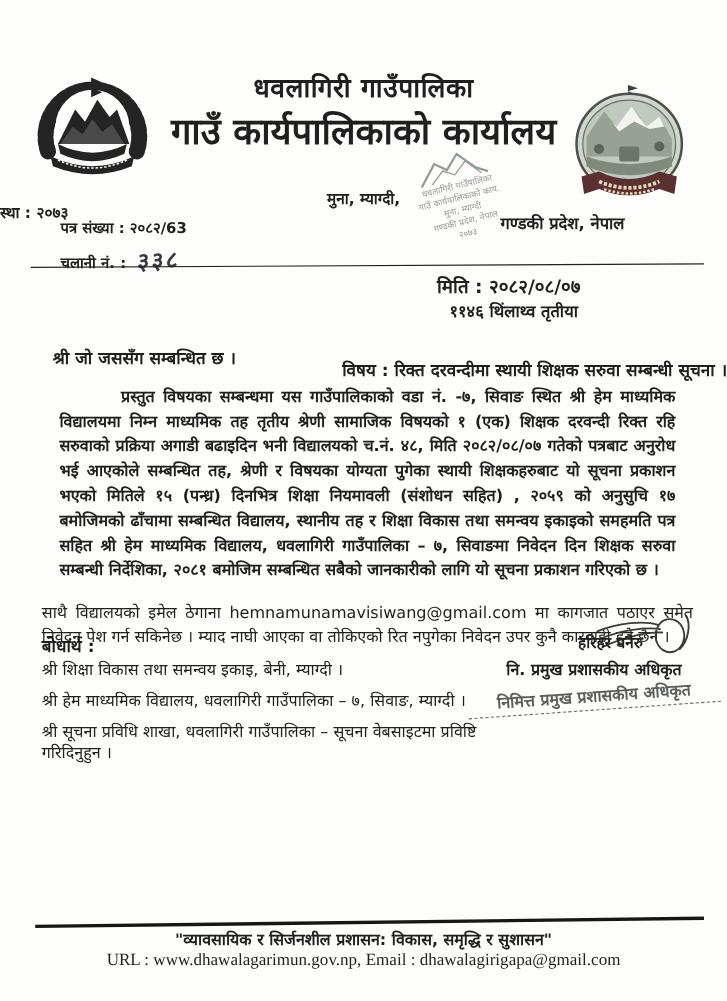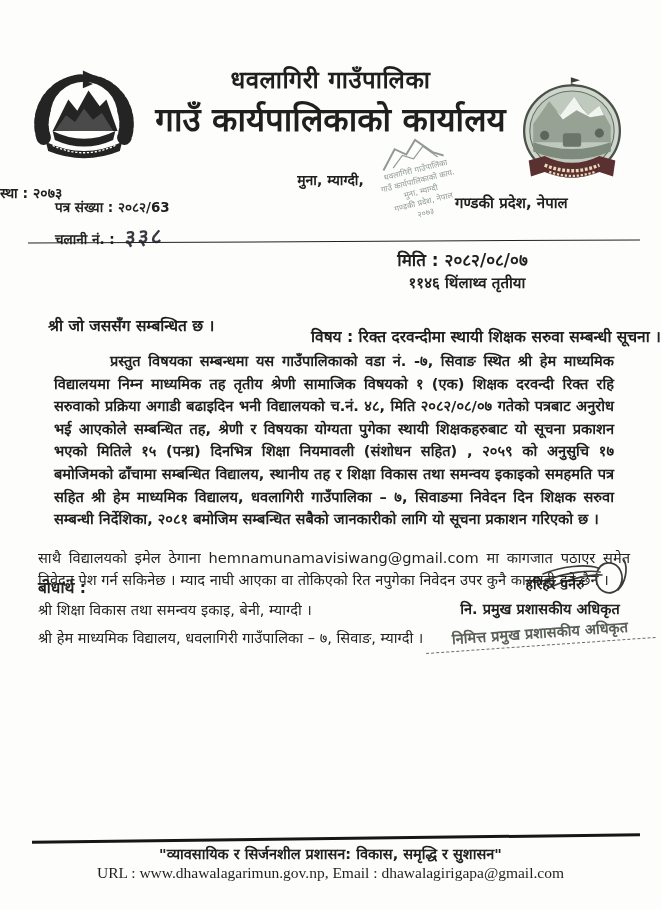--- a/index.html
+++ b/index.html
@@ -133,19 +133,20 @@
              M58,22 a13,15 0 1,0 16,-6 c-7,-3 -13,0 -16,6 M84,12 C88,20 86,34 78,42" fill="none" stroke="#3b3b3b" stroke-width="1.7" stroke-linecap="round"></path>
   </svg>
   <div class="abs sig-title">नि. प्रमुख प्रशासकीय अधिकृत</div>
   <div class="abs sig-name">हरिहर पनेरु</div>
   <div class="abs sig-stamp">निमित्त प्रमुख प्रशासकीय अधिकृत</div>
 
   <div class="abs cc-label">बोधार्थ :</div>
   <div class="abs cc-list">
     <div class="cc-item">श्री शिक्षा विकास तथा समन्वय इकाइ, बेनी, म्याग्दी ।</div>
     <div class="cc-item">श्री हेम माध्यमिक विद्यालय, धवलागिरी गाउँपालिका – ७, सिवाङ, म्याग्दी ।</div>
+    <div class="cc-item">श्री सूचना प्रविधि शाखा, धवलागिरी गाउँपालिका – सूचना वेबसाइटमा प्रविष्टि गरिदिनुहुन ।</div>
   </div>
 
   <div class="abs rule2"></div>
   <div class="abs motto">"व्यावसायिक र सिर्जनशील प्रशासन: विकास, समृद्धि र सुशासन"</div>
   <div class="abs url-line">URL : www.dhawalagarimun.gov.np, Email : dhawalagirigapa@gmail.com</div>
 
 </div>
 
 </body></html>

